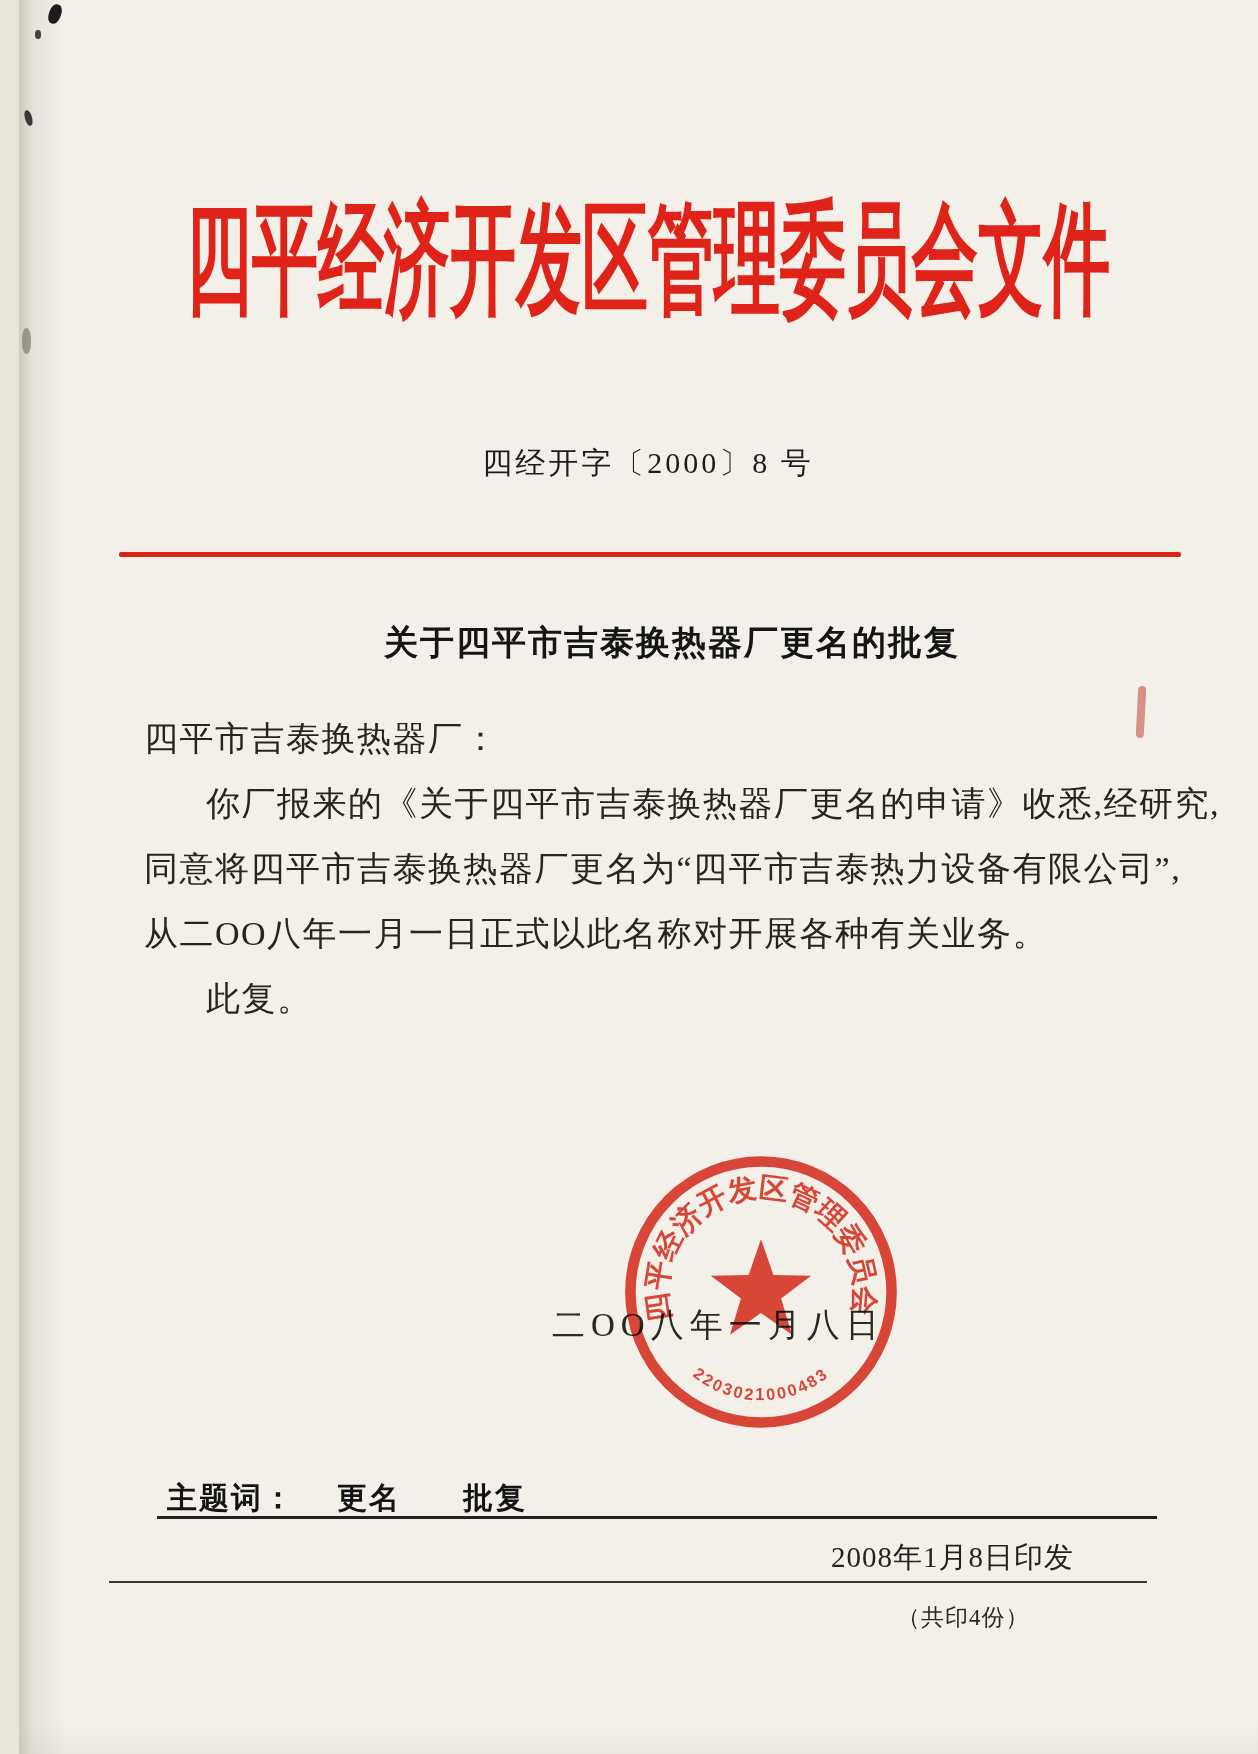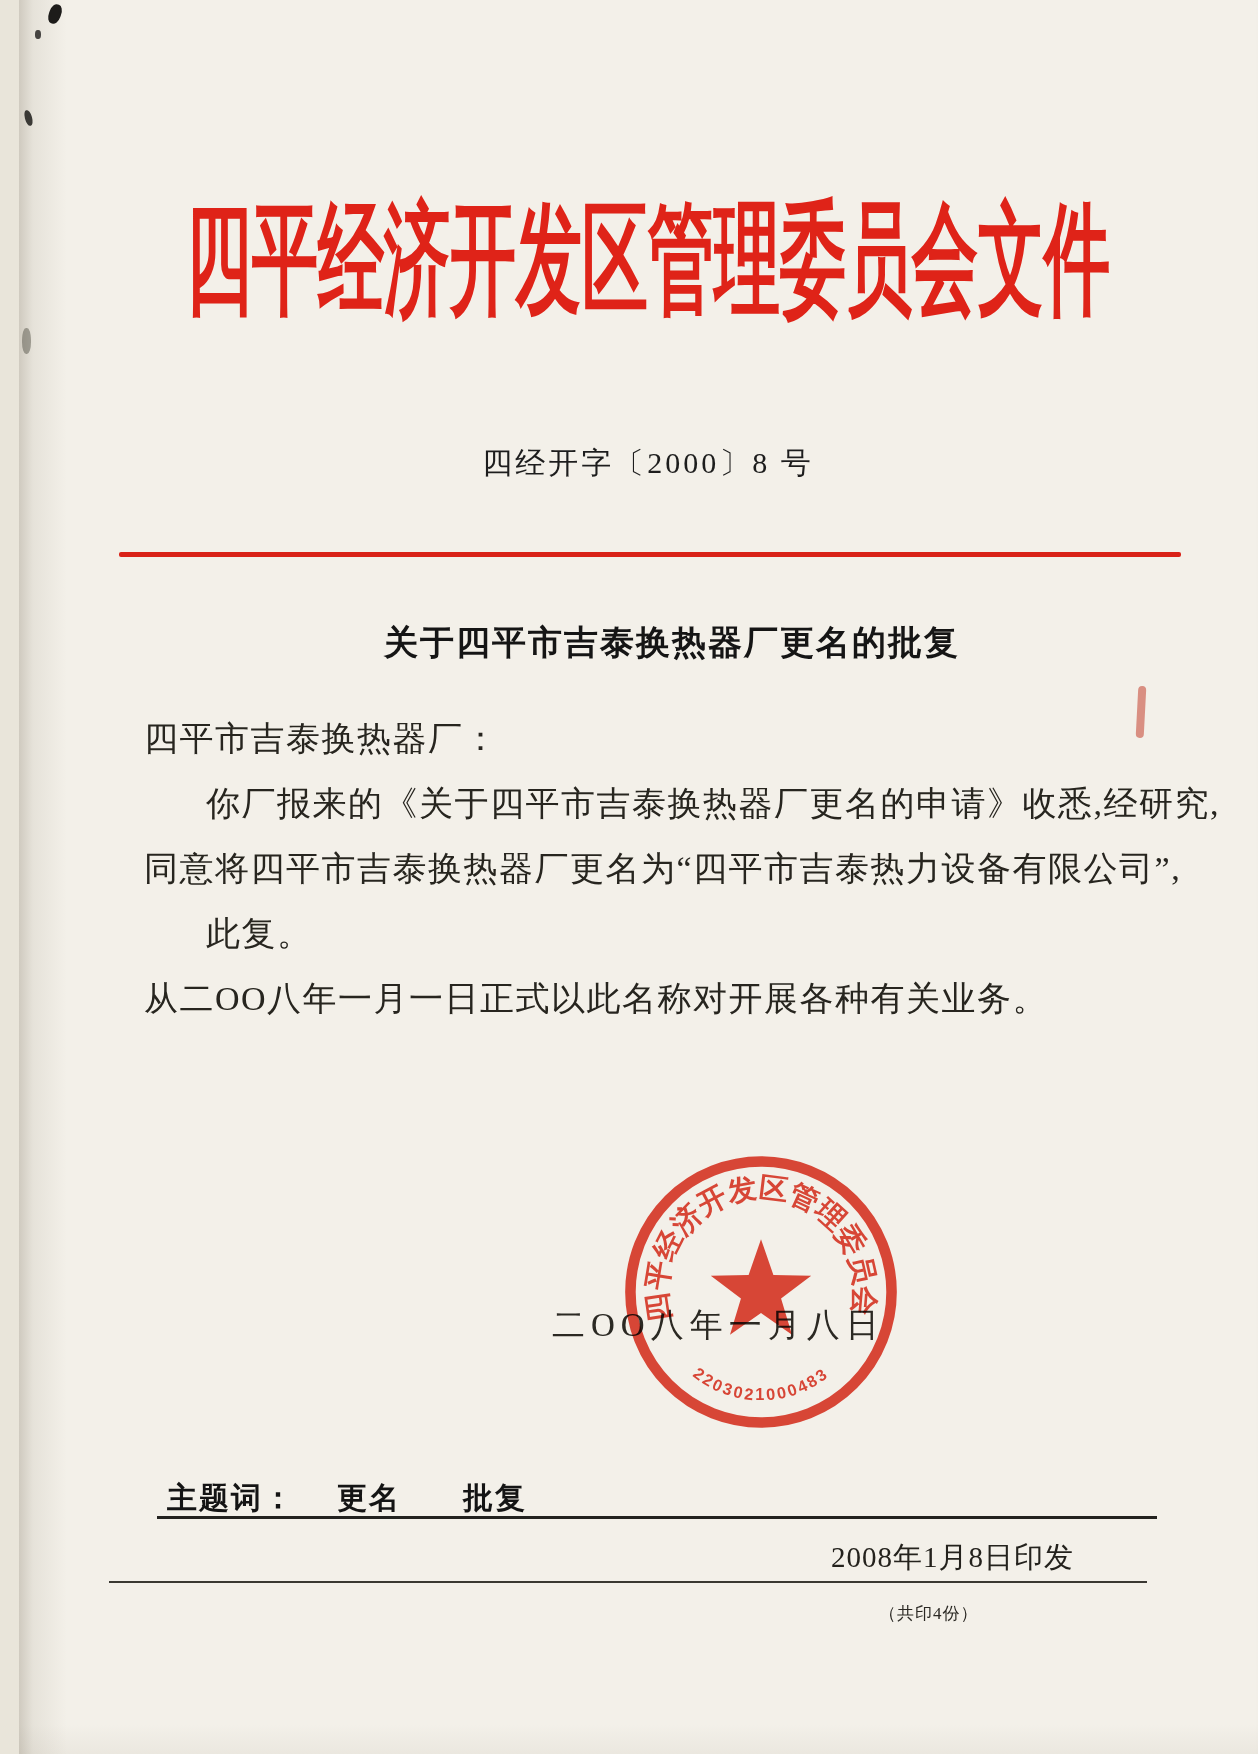--- a/index.html
+++ b/index.html
@@ -74,22 +74,22 @@
   .issuer{
     position:absolute;top:1536px;left:148px;
     font-family:"Liberation Sans","DejaVu Sans",sans-serif;
     font-weight:600;font-size:29px;letter-spacing:2px;color:#1c1b18;white-space:nowrap;
   }
   .print-date{
     position:absolute;top:1538px;left:812px;
     font-size:29px;letter-spacing:1px;color:#24221d;white-space:nowrap;
   }
   .copies{
-    position:absolute;top:1602px;left:860px;
-    font-size:17px;letter-spacing:1px;color:#2a2823;white-space:nowrap;
+    position:absolute;top:1602px;left:878px;
+    font-size:23px;letter-spacing:1px;color:#2a2823;white-space:nowrap;
   }
   
   .spk{position:absolute;background:#1d1c1a;border-radius:45%;}
   .spk1{left:30px;top:4px;width:12px;height:20px;transform:rotate(20deg);}
   .spk2{left:6px;top:110px;width:7px;height:16px;transform:rotate(-15deg);opacity:.85;}
   .spk3{left:16px;top:30px;width:6px;height:9px;opacity:.8;}
   .spk4{left:3px;top:328px;width:9px;height:26px;opacity:.45;background:#4a463c;}
   .red-streak{
     position:absolute;left:1118px;top:686px;width:8px;height:52px;
     background:#c2402e;opacity:.55;border-radius:4px;transform:rotate(3deg);
@@ -109,22 +109,22 @@
   <div class="org-title">四平经济开发区管理委员会文件</div>
   <div class="doc-number">四经开字〔2000〕8 号</div>
   <div class="red-rule"></div>
 
   <h1 class="doc-title">关于四平市吉泰换热器厂更名的批复</h1>
 
   <div class="body-block">
     <div class="b-line">四平市吉泰换热器厂：</div>
     <div class="b-line indent">你厂报来的《关于四平市吉泰换热器厂更名的申请》收悉,经研究,</div>
     <div class="b-line">同意将四平市吉泰换热器厂更名为“四平市吉泰热力设备有限公司”,</div>
+    <div class="b-line">从二OO八年一月一日正式以此名称对开展各种有关业务。</div>
     <div class="b-line indent">此复。</div>
-    <div class="b-line">从二OO八年一月一日正式以此名称对开展各种有关业务。</div>
   </div>
 
   <div class="date-line">二OO八年一月八日</div>
 
   <svg class="seal" viewBox="0 0 300 300" aria-hidden="true">
     <circle cx="150" cy="150" r="136" fill="none" stroke="#e03a2a" stroke-width="11"></circle>
     <polygon fill="#e03a2a" points="150,95 162.9,132.2 202.3,133 170.9,156.8 182.3,194.5 150,172 117.7,194.5 129.1,156.8 97.7,133 137.1,132.2"></polygon>
     <defs>
       <path id="sealTopArc" d="M 56.3,178.7 A 98,98 0 1 1 243.7,178.7" fill="none"></path>
       <path id="sealBottomArc" d="M 57.5,214.8 A 113,113 0 0 0 242.5,214.8" fill="none"></path>

